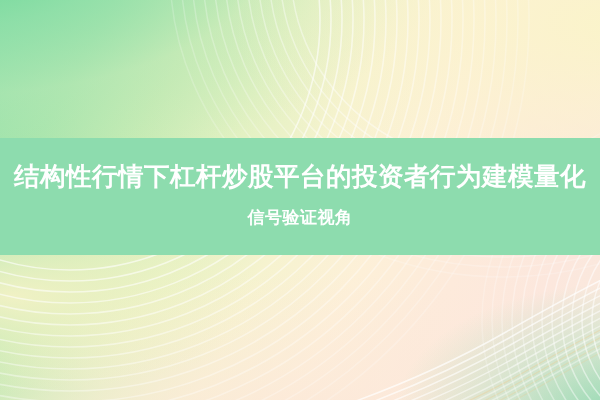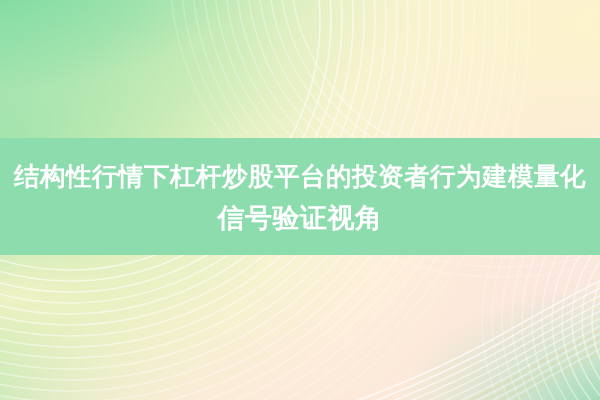--- a/index.html
+++ b/index.html
@@ -115,21 +115,21 @@
   .title-line {
     color: #ffffff;
     font-size: 26px;
     font-weight: 700;
     line-height: 42px;
     letter-spacing: 0.5px;
     white-space: nowrap;
     text-align: center;
   }
   .title-line.l1 { font-size: 25.5px; }
-  .title-line.l2 { font-size: 27px; }
+  .title-line.l2 { font-size: 17px; }
 </style>
 </head>
 <body>
 
 <div id="banner">
 
   <div class="bg-base"></div>
   <div class="bg-tintA"></div>
   <div class="bg-tintB"></div>
   <div class="bg-tintC"></div>

